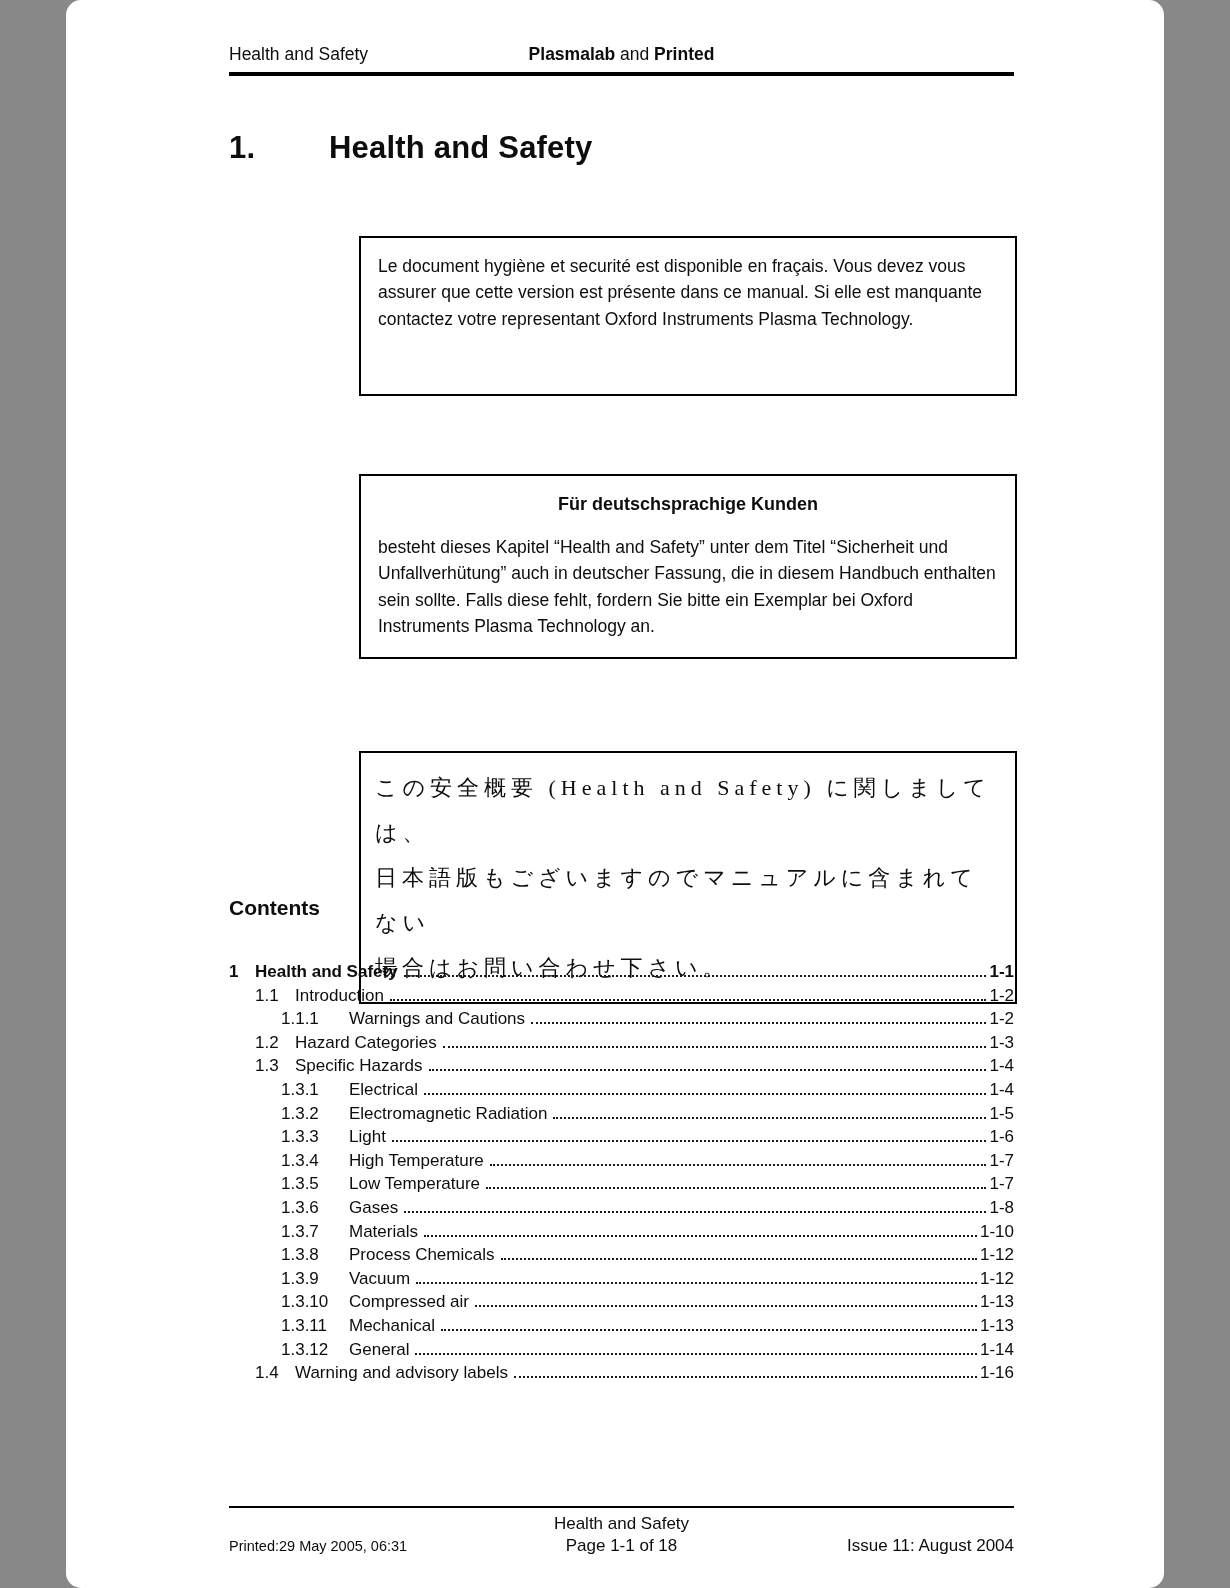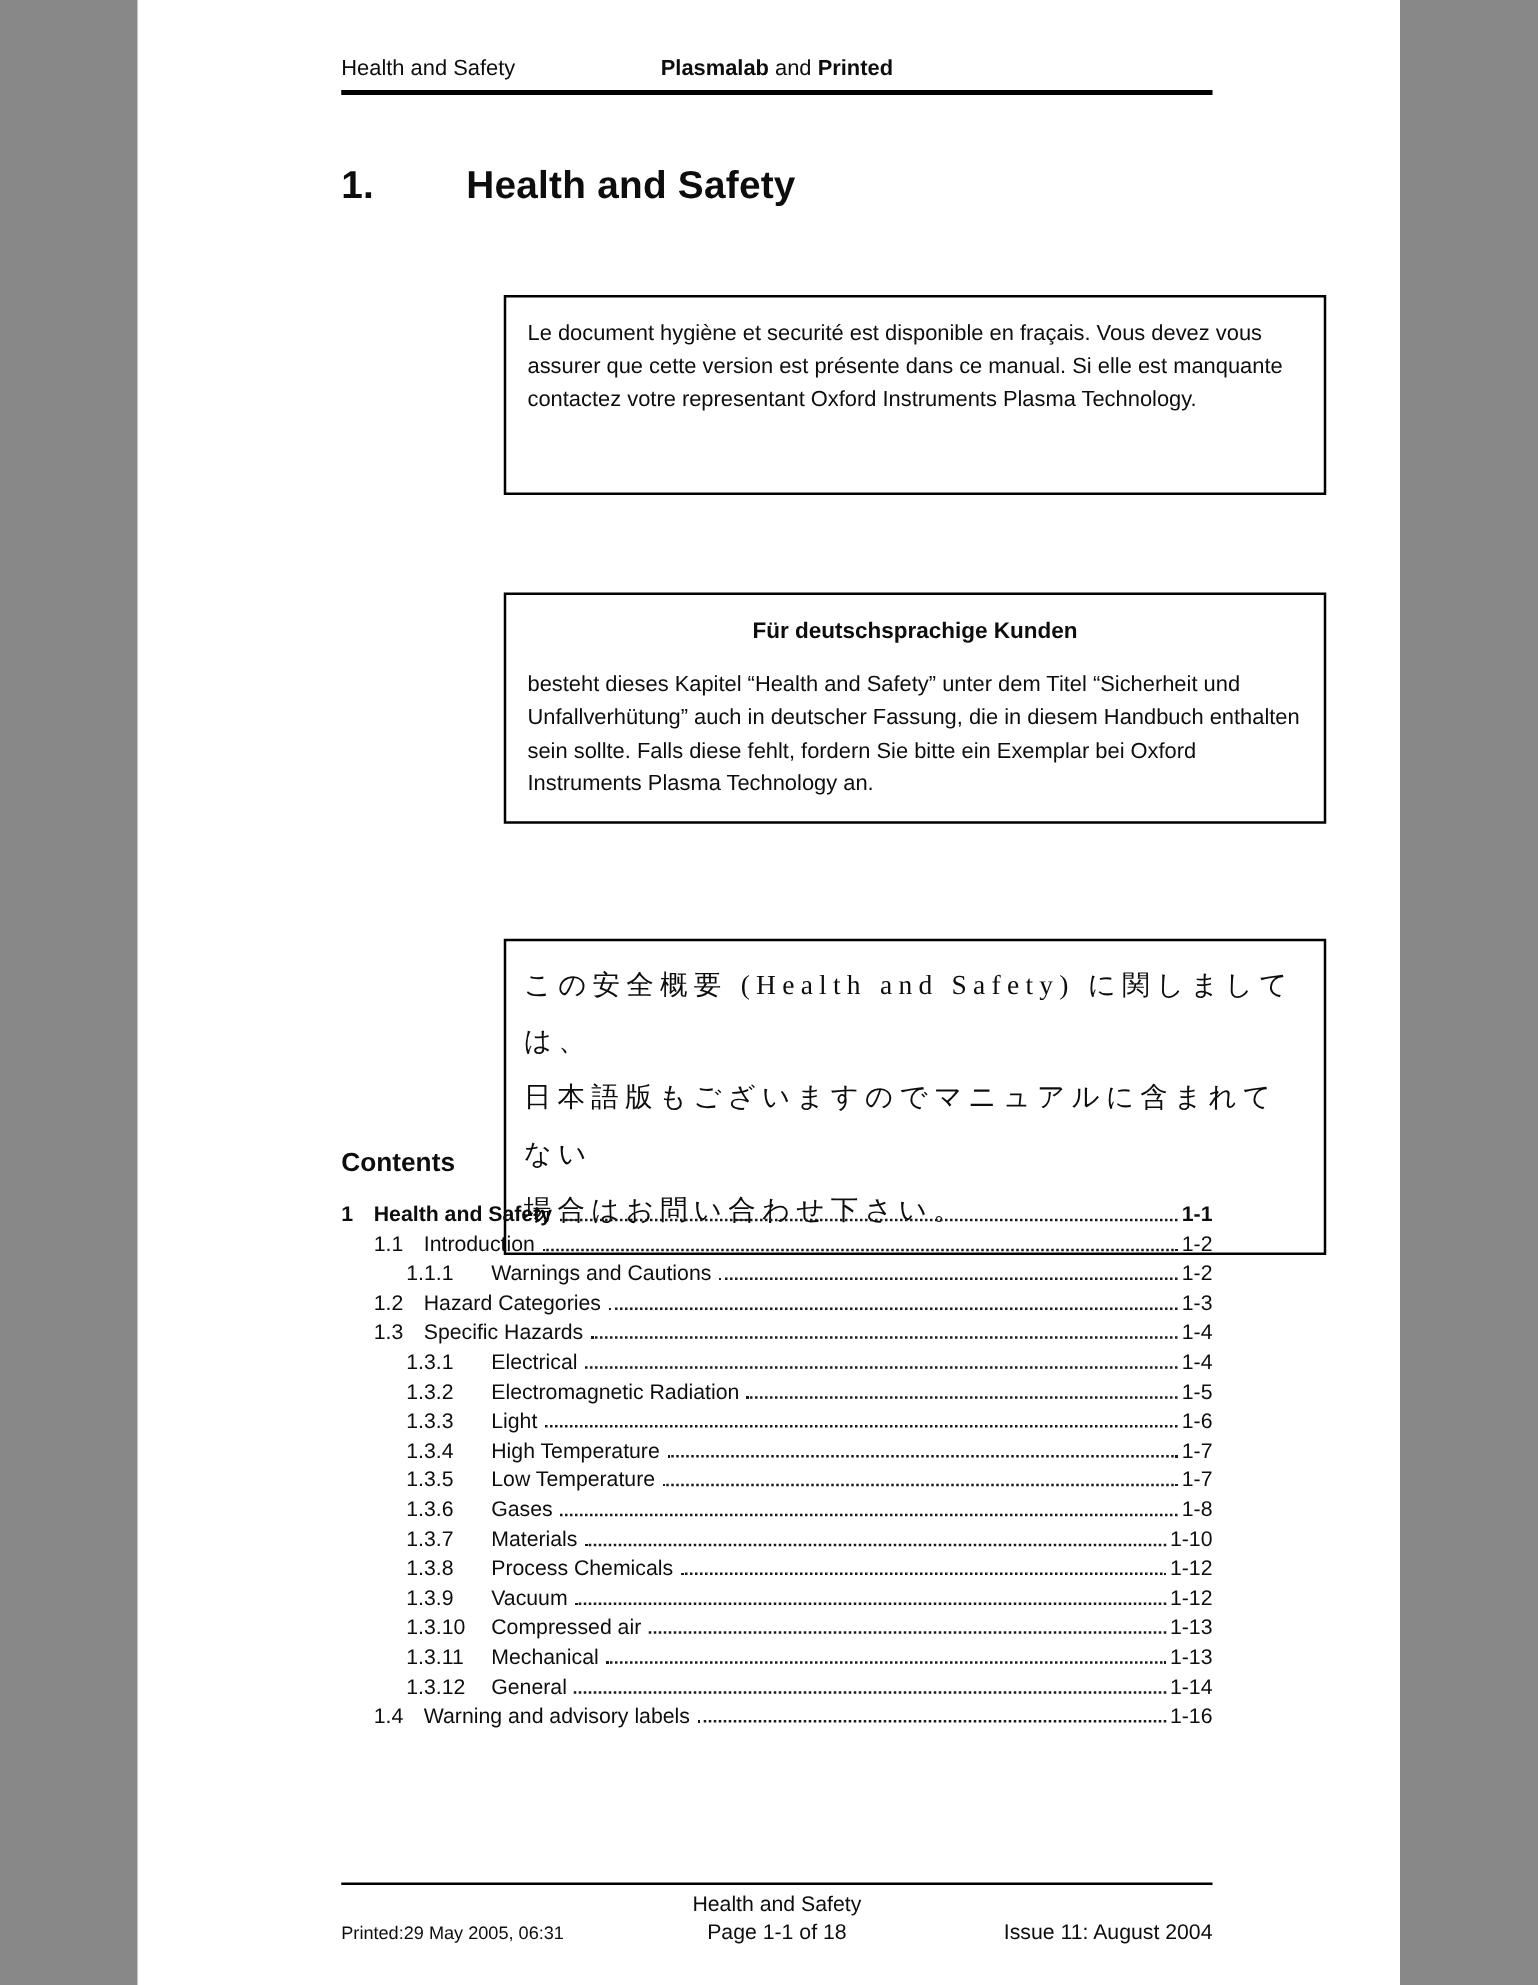--- a/index.html
+++ b/index.html
@@ -1,26 +1,27 @@
 <!DOCTYPE html>
 <html><head>
 <meta charset="utf-8">
 <style>
   * { margin: 0; padding: 0; box-sizing: border-box; }
   html, body { background: #888; }
   body { font-family: "Liberation Sans", "DejaVu Sans", sans-serif; }
 
   .page {
     position: relative;
-    width: 1010px;
+    width: 1098px;
     height: 1588px;
     margin: 0 auto;
     background: #ffffff;
     color: #0d0d0d;
     overflow: hidden;
+    border-radius: 15px;
   }
 
   
   .page-header {
     position: absolute;
     top: 44px; left: 163px; right: 150px;
     display: grid;
     grid-template-columns: 1fr auto 1fr;
     align-items: end;
     font-size: 17.5px;
@@ -71,21 +72,20 @@
     padding: 12px 14px;
     margin-top: 24px;
   }
 
   
   .contents-heading {
     position: absolute;
     top: 896px; left: 163px;
     font-size: 21px;
     font-weight: bold;
-    margin-top: 23px;
   }
   .toc {
     position: absolute;
     top: 960px; left: 163px; right: 150px;
     font-size: 17px;
   }
   .toc-row {
     display: flex;
     align-items: baseline;
     line-height: 23.6px;

